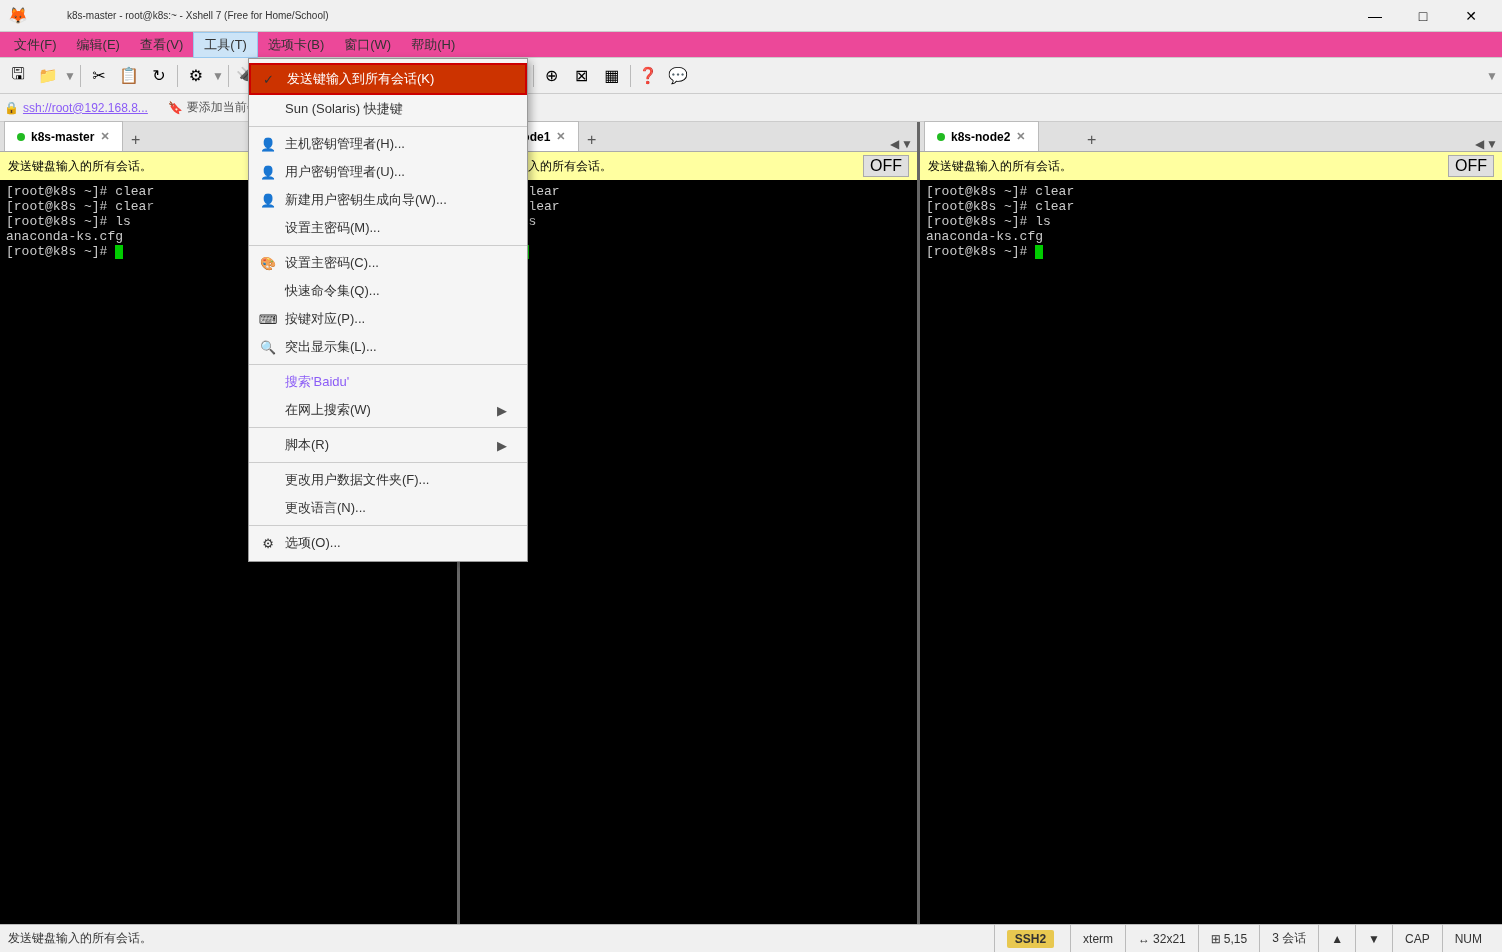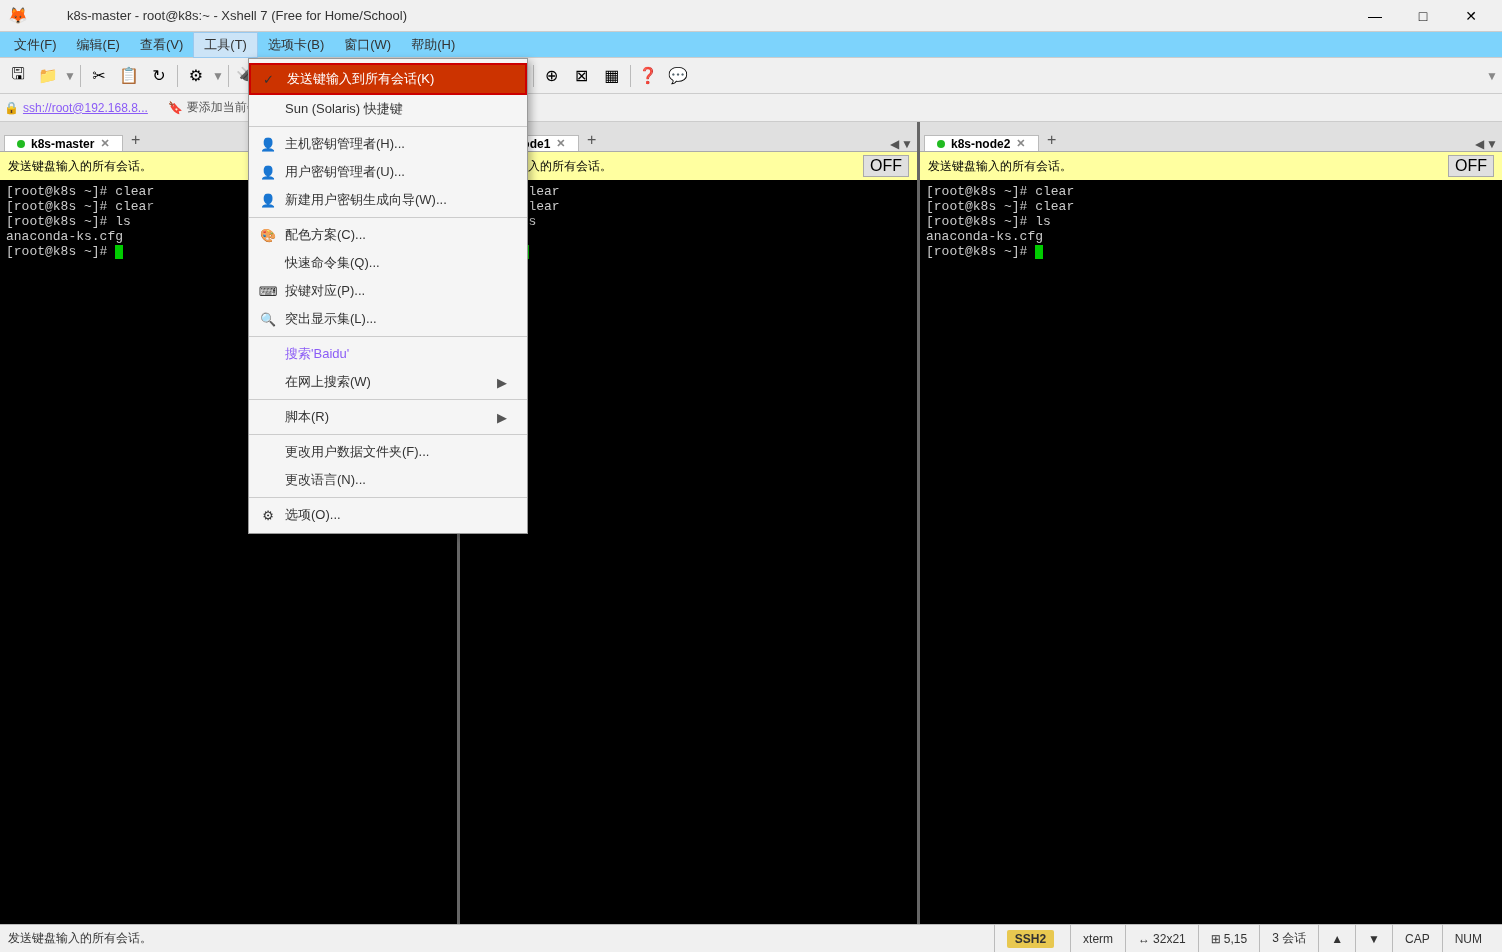--- a/index.html
+++ b/index.html
@@ -18,21 +18,21 @@
       background: #f0f0f0;
       height: 32px;
       display: flex;
       align-items: center;
       padding: 0 8px;
       border-bottom: 1px solid #ccc;
       user-select: none;
     }
     .title-bar .title-text {
       flex: 1;
-      font-size: 13px;
+      font-size: 10px;
       color: #333;
       padding-left: 33px;
     }
     .title-bar .window-controls {
       display: flex;
       gap: 2px;
     }
     .window-controls button {
       background: none;
       border: none;
@@ -40,21 +40,21 @@
       height: 32px;
       cursor: pointer;
       font-size: 14px;
       display: flex;
       align-items: center;
       justify-content: center;
     }
 
     
     .menu-bar {
-      background: #7dd3fc;
+      background: #ec4899;
       height: 26px;
       display: flex;
       align-items: center;
       padding: 0 4px;
       border-bottom: 1px solid #ccc;
     }
     .menu-item {
       padding: 3px 10px;
       cursor: pointer;
       font-size: 13px;
@@ -123,21 +123,21 @@
     }
     .tab {
       display: flex;
       align-items: center;
       padding: 4px 12px;
       background: #e0e0e0;
       border: 1px solid #bbb;
       border-bottom: none;
       cursor: pointer;
       font-size: 12px;
-      height: 16px;
+      height: 30px;
       gap: 6px;
       margin-right: 2px;
     }
     .tab.active {
       background: #fff;
       font-weight: bold;
     }
     .tab .tab-dot {
       width: 8px;
       height: 8px;
@@ -423,21 +423,21 @@
         <div>8s ~]# clear</div>
         <div>8s ~]# clear</div>
         <div>8s ~]# ls</div>
         <div>a-ks.cfg</div>
         <div>8s ~]# <span class="cursor"></span></div>
       </div>
     </div>
 
     <div style="flex:1; display:flex; flex-direction:column;">
 
-      <div class="tabs-row" style="height:30px;">
+      <div class="tabs-row" style="height:30px;gap:40px;">
         <div class="tab active">
           <span class="tab-dot"></span>
           <span>k8s-node2</span>
           <span class="tab-close">✕</span>
         </div>
         <button class="tab-add">+</button>
         <div class="tab-nav-arrows">
           <button>◀</button>
           <button>▼</button>
         </div>
@@ -479,26 +479,29 @@
         <span class="item-icon">👤</span>
         <span>用户密钥管理者(U)...</span>
       </div>
 
       <div class="dropdown-item">
         <span class="item-icon">👤</span>
         <span>新建用户密钥生成向导(W)...</span>
       </div>
 
 
+      <div class="dropdown-item">
+        <span>设置主密码(M)...</span>
+      </div>
 
       <div class="dropdown-separator"></div>
 
       <div class="dropdown-item">
         <span class="item-icon">🎨</span>
-        <span>配色方案(C)...</span>
+        <span>设置主密码(C)...</span>
       </div>
 
       <div class="dropdown-item">
         <span>快速命令集(Q)...</span>
       </div>
 
       <div class="dropdown-item">
         <span class="item-icon">⌨</span>
         <span>按键对应(P)...</span>
       </div>

